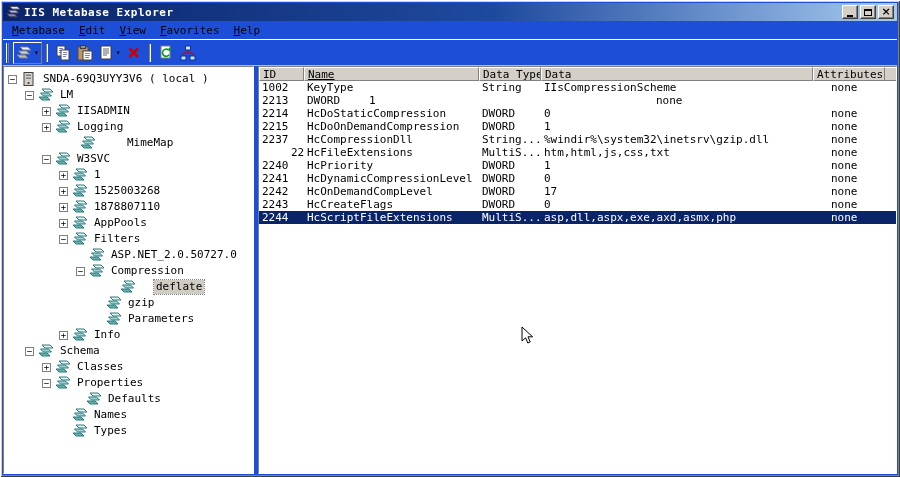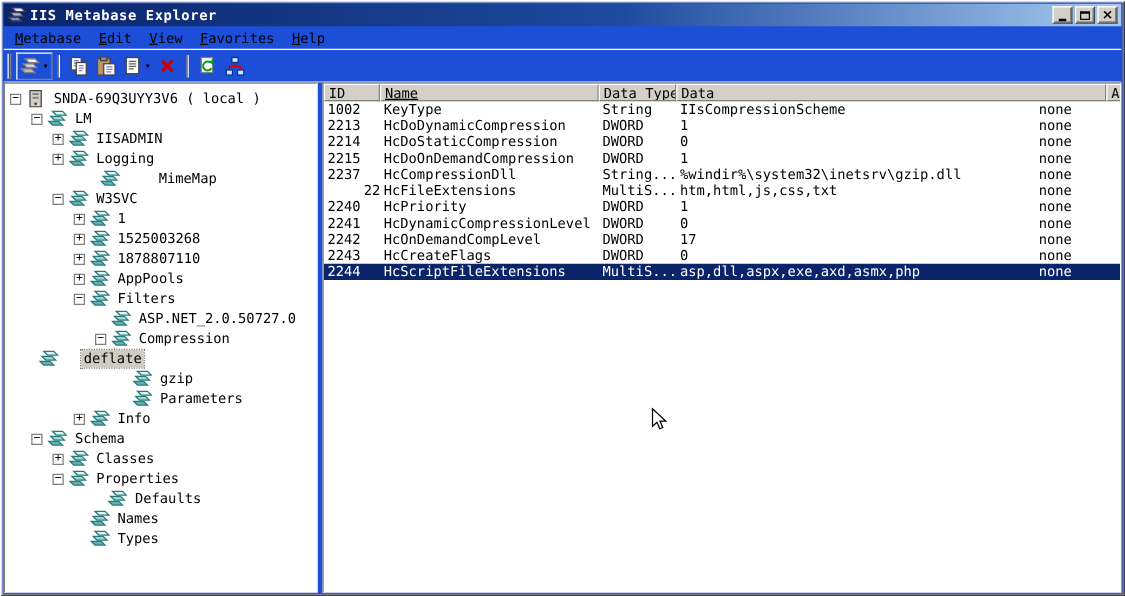--- a/index.html
+++ b/index.html
@@ -311,21 +311,21 @@
           <span class="expander">−</span>
           <span class="ticon">
             <svg width="16" height="14" viewBox="0 0 16 14">
               <polygon points="4,1 12,1 15,4 7,4" fill="#dff4f4" stroke="#2a7a7a"></polygon>
               <polygon points="2.5,5 10.5,5 13.5,8 5.5,8" fill="#9fd4d4" stroke="#2a7a7a"></polygon>
               <polygon points="1,9 9,9 12,12 4,12" fill="#5fb3b3" stroke="#2a7a7a"></polygon>
             </svg>
           </span>
           <span class="tlabel">Compression</span>
         </div>
-        <div class="tnode" style=" gap: 14px;">
+        <div class="tnode" style="padding-left: 89px; gap: 14px;">
           <span class="exp-spacer"></span>
           <span class="ticon">
             <svg width="16" height="14" viewBox="0 0 16 14">
               <polygon points="4,1 12,1 15,4 7,4" fill="#dff4f4" stroke="#2a7a7a"></polygon>
               <polygon points="2.5,5 10.5,5 13.5,8 5.5,8" fill="#9fd4d4" stroke="#2a7a7a"></polygon>
               <polygon points="1,9 9,9 12,12 4,12" fill="#5fb3b3" stroke="#2a7a7a"></polygon>
             </svg>
           </span>
           <span class="tlabel selected">deflate</span>
         </div>
@@ -428,35 +428,34 @@
           </span>
           <span class="tlabel">Types</span>
         </div>
       </div>
     <div class="splitter"></div>
     <div class="list-panel">
       <div class="list-header">
           <div class="hcell" style="width: 45px;">ID</div>
           <div class="hcell" style="width: 175px; text-decoration: underline;">Name</div>
           <div class="hcell" style="width: 62px;">Data Type</div>
-          <div class="hcell" style="width: 344px;">Data</div>
+          <div class="hcell" style="width: 272px;">Data</div>
           <div class="hcell" style="width: 72px;">Attributes</div>
           <div class="hfill"></div>
         </div>
       <div class="list-body">
           <div class="lrow">
             <span class="lcell" style="width: 45px;">1002</span>
             <span class="lcell" style="width: 175px;">KeyType</span>
             <span class="lcell" style="width: 62px;">String</span>
             <span class="lcell" style="width: 287px;">IIsCompressionScheme</span>
             <span class="lcell" style="width: 72px;">none</span>
           </div>
           <div class="lrow">
             <span class="lcell" style="width: 45px;">2213</span>
-            <span class="lcell" style="width: 175px;">HcDoDynamicCompression</span>
             <span class="lcell" style="width: 62px;">DWORD</span>
             <span class="lcell" style="width: 287px;">1</span>
             <span class="lcell" style="width: 72px;">none</span>
           </div>
           <div class="lrow">
             <span class="lcell" style="width: 45px;">2214</span>
             <span class="lcell" style="width: 175px;">HcDoStaticCompression</span>
             <span class="lcell" style="width: 62px;">DWORD</span>
             <span class="lcell" style="width: 287px;">0</span>
             <span class="lcell" style="width: 72px;">none</span>

